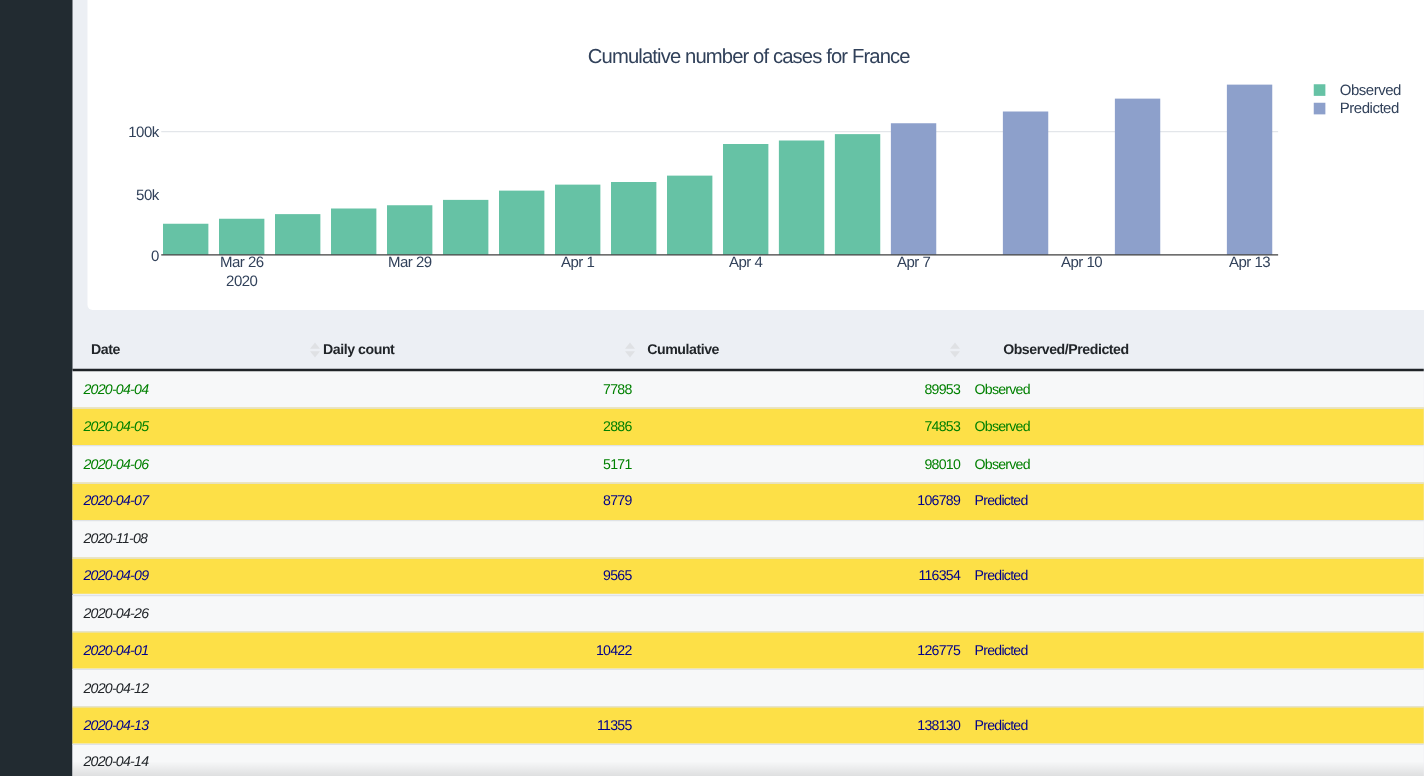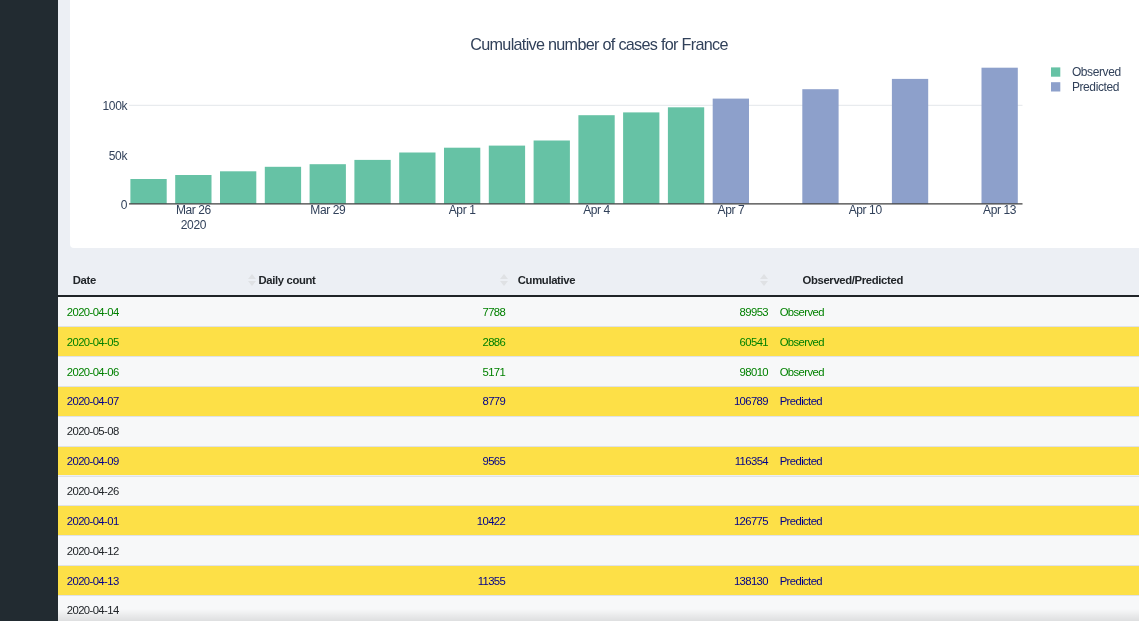--- a/index.html
+++ b/index.html
@@ -7,21 +7,21 @@
   #sidebar { position:absolute; left:0; top:0; width:57.5px; height:621px; background:#222b31; }
   #card { position:absolute; left:70px; top:-4px; width:1075px; height:251.5px;
     background:#fff; border-radius:4px; }
   #chart { position:absolute; left:0; top:0; }
   .tick { font-size:12px; fill:#31415a; letter-spacing:-0.4px; }
   .row { position:absolute; left:57.5px; width:1081.5px; height:29.9px; background:#fde047; }
   .row.striped { background:#f7f8f9; }
   .rborder { position:absolute; left:0; top:0; width:100%; height:1px; background:#dfe2e6; }
   .row span { position:absolute; top:calc(50% + 0.6px); transform:translateY(-50%);
     font-size:11.3px; letter-spacing:-0.6px; white-space:nowrap; }
-  .c1 { left:9.3px; }
+  .c1 { left:9.3px;font-style:italic; }
   .c2 { right:633.8px; text-align:center;margin-left:28px; }
   .c3 { right:371px; text-align:right; }
   .c4 { left:722.2px; }
   .g { color:#008000; }
   .b { color:#00008b; }
   .k { color:#212529; }
   #thead { position:absolute; left:57.5px; top:247.4px; width:898px; height:48px; }
   #thead span { position:absolute; font-size:11.3px; font-weight:bold; color:#212529;
     letter-spacing:-0.35px; top:26.3px; white-space:nowrap; }
   #hborder { position:absolute; left:57.5px; top:295.4px; width:1081.5px; height:2px; background:#1f2327; }
@@ -97,40 +97,40 @@
 <div class="row striped" style="top:296.40px">
   <span class="c1 g">2020-04-04</span>
   <span class="c2 g">7788</span>
   <span class="c3 g">89953</span>
   <span class="c4 g">Observed</span>
 </div>
 <div class="row" style="top:326.20px">
     <div class="rborder"></div>
   <span class="c1 g">2020-04-05</span>
   <span class="c2 g">2886</span>
-  <span class="c3 g">60541</span>
+  <span class="c3 g">74853</span>
   <span class="c4 g">Observed</span>
 </div>
 <div class="row striped" style="top:356.10px">
     <div class="rborder"></div>
   <span class="c1 g">2020-04-06</span>
   <span class="c2 g">5171</span>
   <span class="c3 g">98010</span>
   <span class="c4 g">Observed</span>
 </div>
 <div class="row" style="top:385.90px">
     <div class="rborder"></div>
   <span class="c1 b">2020-04-07</span>
   <span class="c2 b">8779</span>
   <span class="c3 b">106789</span>
   <span class="c4 b">Predicted</span>
 </div>
 <div class="row striped" style="top:415.80px">
     <div class="rborder"></div>
-  <span class="c1 k">2020-05-08</span>
+  <span class="c1 k">2020-11-08</span>
   <span class="c2 k"></span>
   <span class="c3 k"></span>
   <span class="c4 k"></span>
 </div>
 <div class="row" style="top:445.60px">
     <div class="rborder"></div>
   <span class="c1 b">2020-04-09</span>
   <span class="c2 b">9565</span>
   <span class="c3 b">116354</span>
   <span class="c4 b">Predicted</span>

